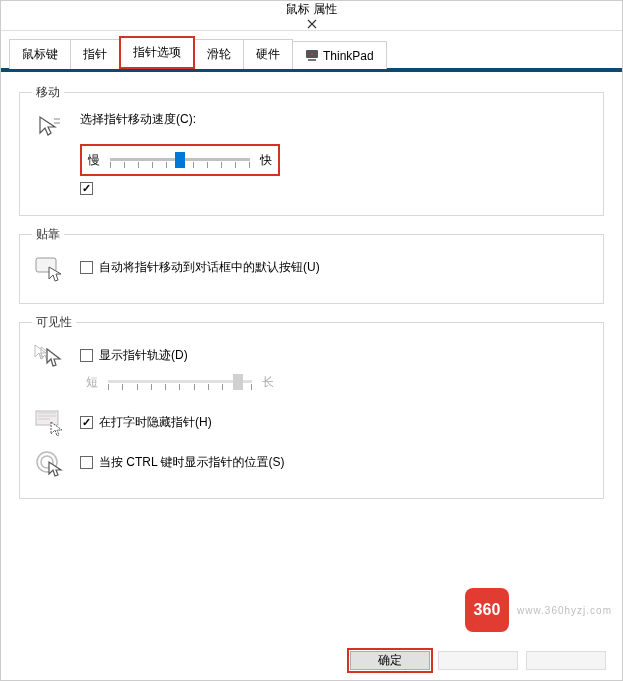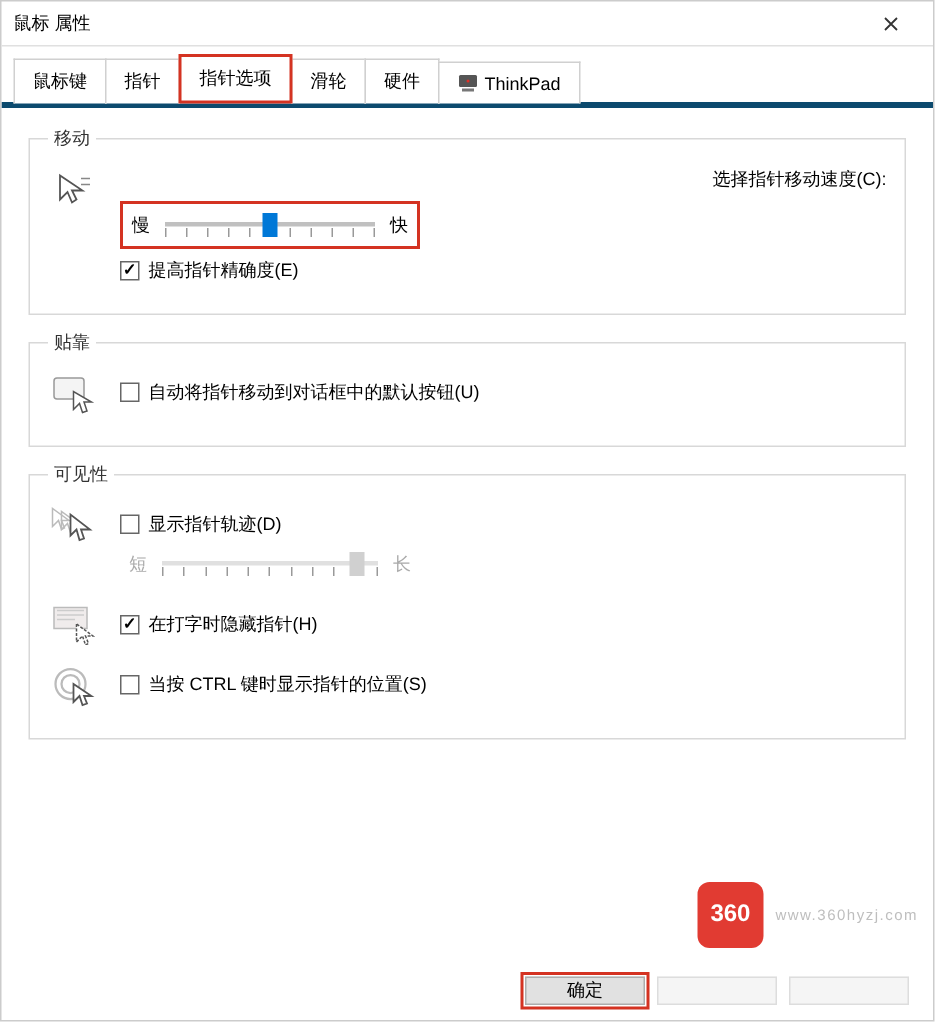--- a/index.html
+++ b/index.html
@@ -13,20 +13,21 @@
     border: 1px solid #ccc;
     position: relative;
     overflow: hidden;
   }
   .titlebar {
     height: 30px;
     display: flex;
     align-items: center;
     padding: 0 8px;
     border-bottom: 1px solid #e0e0e0;
+    flex-direction: column;
   }
   .titlebar .title { flex: 1; }
   .titlebar .close {
     width: 40px; height: 28px;
     display: flex; align-items: center; justify-content: center;
     font-size: 14px;
   }
   .tabs {
     display: flex;
     align-items: flex-end;
@@ -76,21 +77,21 @@
     gap: 12px;
     margin-bottom: 6px;
   }
   .icon-col {
     width: 36px;
     display: flex;
     justify-content: center;
     padding-top: 2px;
   }
   .field-col { flex: 1; }
-  .label-line { margin-bottom: 6px; text-align: right; }
+  .label-line { margin-bottom: 16px; }
   .slider-wrap {
     display: flex;
     align-items: center;
     gap: 10px;
     width: 200px;
     padding: 4px 6px;
   }
   .slider-wrap.highlight-red {
     border: 2px solid #d43322;
   }
@@ -225,21 +226,20 @@
                 <span></span>
                 <span></span>
                 <span></span>
               </div>
             <div class="thumb" style="left:50%"></div>
           </div>
           <span class="sl-label">快</span>
         </div>
         <label class="checkbox">
           <span class="box checked"></span>
-          <span>提高指针精确度(E)</span>
         </label>
       </div>
     </div>
   </fieldset>
 
   <fieldset class="group">
     <legend>贴靠</legend>
     <div class="row">
       <div class="icon-col">
         <svg width="30" height="28" viewBox="0 0 30 28">

